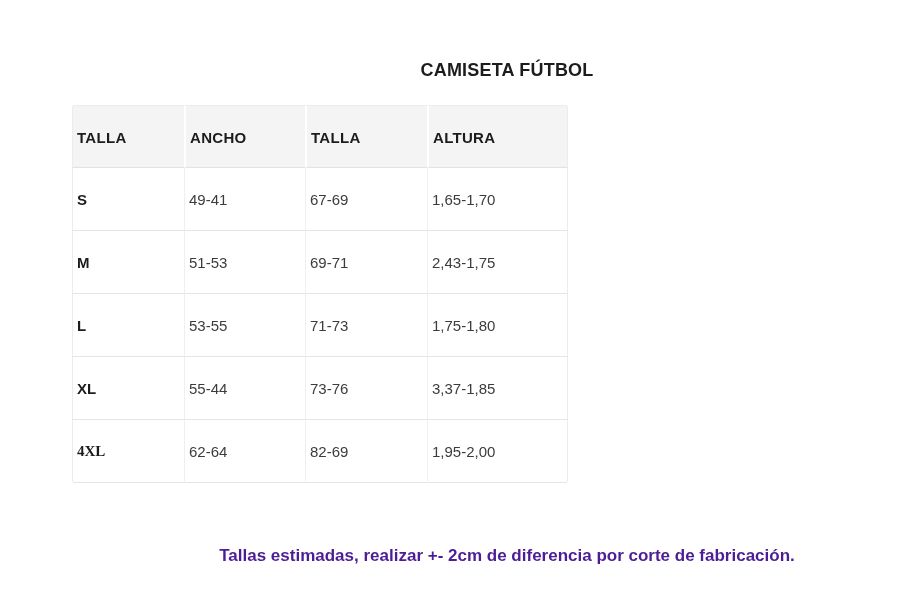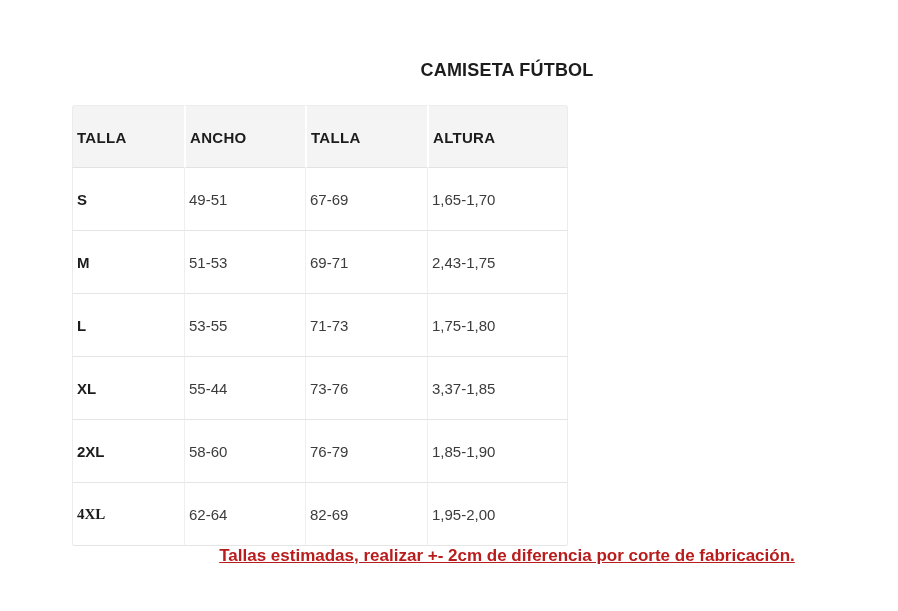--- a/index.html
+++ b/index.html
@@ -69,23 +69,22 @@
     color: #1c1c1c;
   }
   .footer-note {
     position: absolute;
     top: 546px;
     left: 507px;
     transform: translateX(-50%);
     margin: 0;
     font-size: 17px;
     font-weight: bold;
-    color: #b91c1c;
+    color: #4c1d95;
     white-space: nowrap;
-    text-decoration: underline;
   }
 </style>
 </head>
 <body>
 
 <div class="canvas">
 
   <h1 class="page-title">CAMISETA FÚTBOL</h1>
 
   <table class="size-table">
@@ -99,21 +98,21 @@
       <tr>
         <th>TALLA</th>
         <th>ANCHO</th>
         <th>TALLA</th>
         <th>ALTURA</th>
       </tr>
     </thead>
     <tbody>
       <tr>
         <td class="size-label">S</td>
-        <td>49-51</td>
+        <td>49-41</td>
         <td>67-69</td>
         <td>1,65-1,70</td>
       </tr>
       <tr>
         <td class="size-label">M</td>
         <td>51-53</td>
         <td>69-71</td>
         <td>2,43-1,75</td>
       </tr>
       <tr>
@@ -122,26 +121,20 @@
         <td>71-73</td>
         <td>1,75-1,80</td>
       </tr>
       <tr>
         <td class="size-label">XL</td>
         <td>55-44</td>
         <td>73-76</td>
         <td>3,37-1,85</td>
       </tr>
       <tr>
-        <td class="size-label">2XL</td>
-        <td>58-60</td>
-        <td>76-79</td>
-        <td>1,85-1,90</td>
-      </tr>
-      <tr>
         <td class="size-label">4XL</td>
         <td>62-64</td>
         <td>82-69</td>
         <td>1,95-2,00</td>
       </tr>
     </tbody>
   </table>
 
   <p class="footer-note">Tallas estimadas, realizar +- 2cm de diferencia por corte de fabricación.</p>
 

